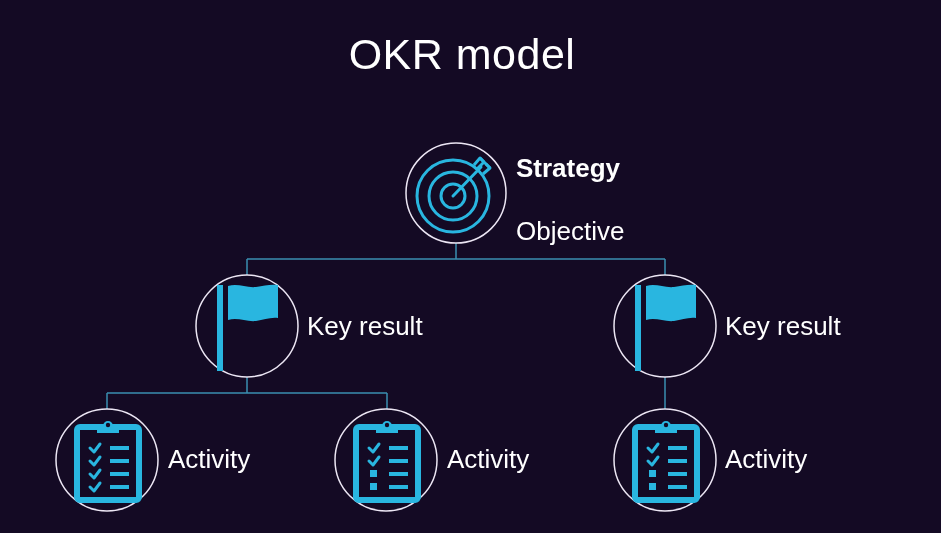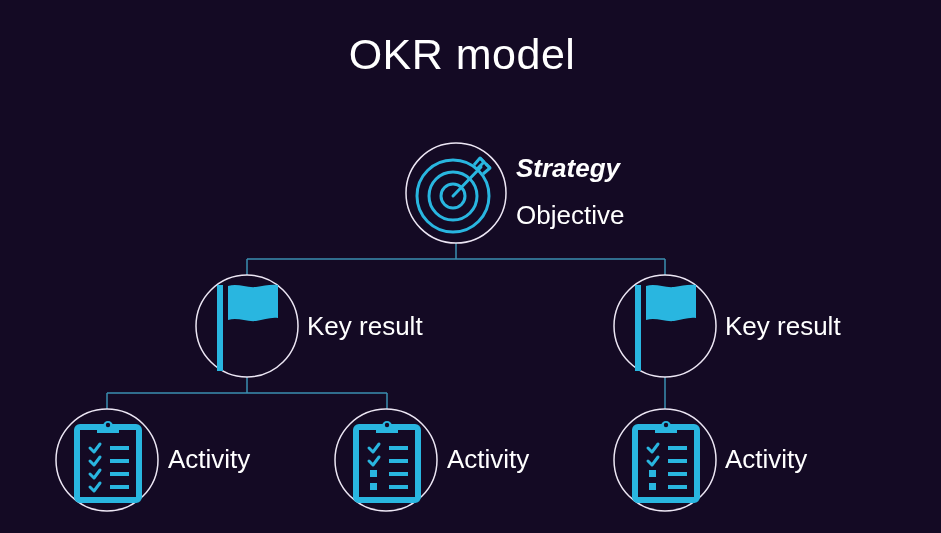--- a/index.html
+++ b/index.html
@@ -34,21 +34,20 @@
     }
     .label {
       position: absolute;
       font-size: 26px;
       line-height: 30px;
       color: #ffffff;
       white-space: nowrap;
     }
     .label.bold {
       font-weight: bold;
-      font-style: italic;
     }
   </style>
 </head>
 <body>
 
 <div class="title">OKR model</div>
 
 <svg class="diagram" width="941" height="533" viewBox="0 0 941 533">
 
   <g stroke="#3a8fb0" stroke-width="1.5" fill="none">
@@ -152,20 +151,20 @@
         <rect x="668" y="446" width="19" height="4"></rect>
         <rect x="668" y="459" width="19" height="4"></rect>
         <rect x="668" y="472" width="19" height="4"></rect>
         <rect x="668" y="485" width="19" height="4"></rect>
       </g>
     </g>
   </g>
 </svg>
 
 <div class="label bold" style="left:516px; top:153px;">Strategy</div>
-<div class="label" style="left:516px; top:200px;text-align:right;">Objective</div>
+<div class="label" style="left:516px; top:216px;text-align:right;">Objective</div>
 
 <div class="label" style="left:307px; top:311px;">Key result</div>
 <div class="label" style="left:725px; top:311px;">Key result</div>
 
 <div class="label" style="left:168px; top:444px;">Activity</div>
 <div class="label" style="left:447px; top:444px;">Activity</div>
 <div class="label" style="left:725px; top:444px;">Activity</div>
 
 </body></html>

